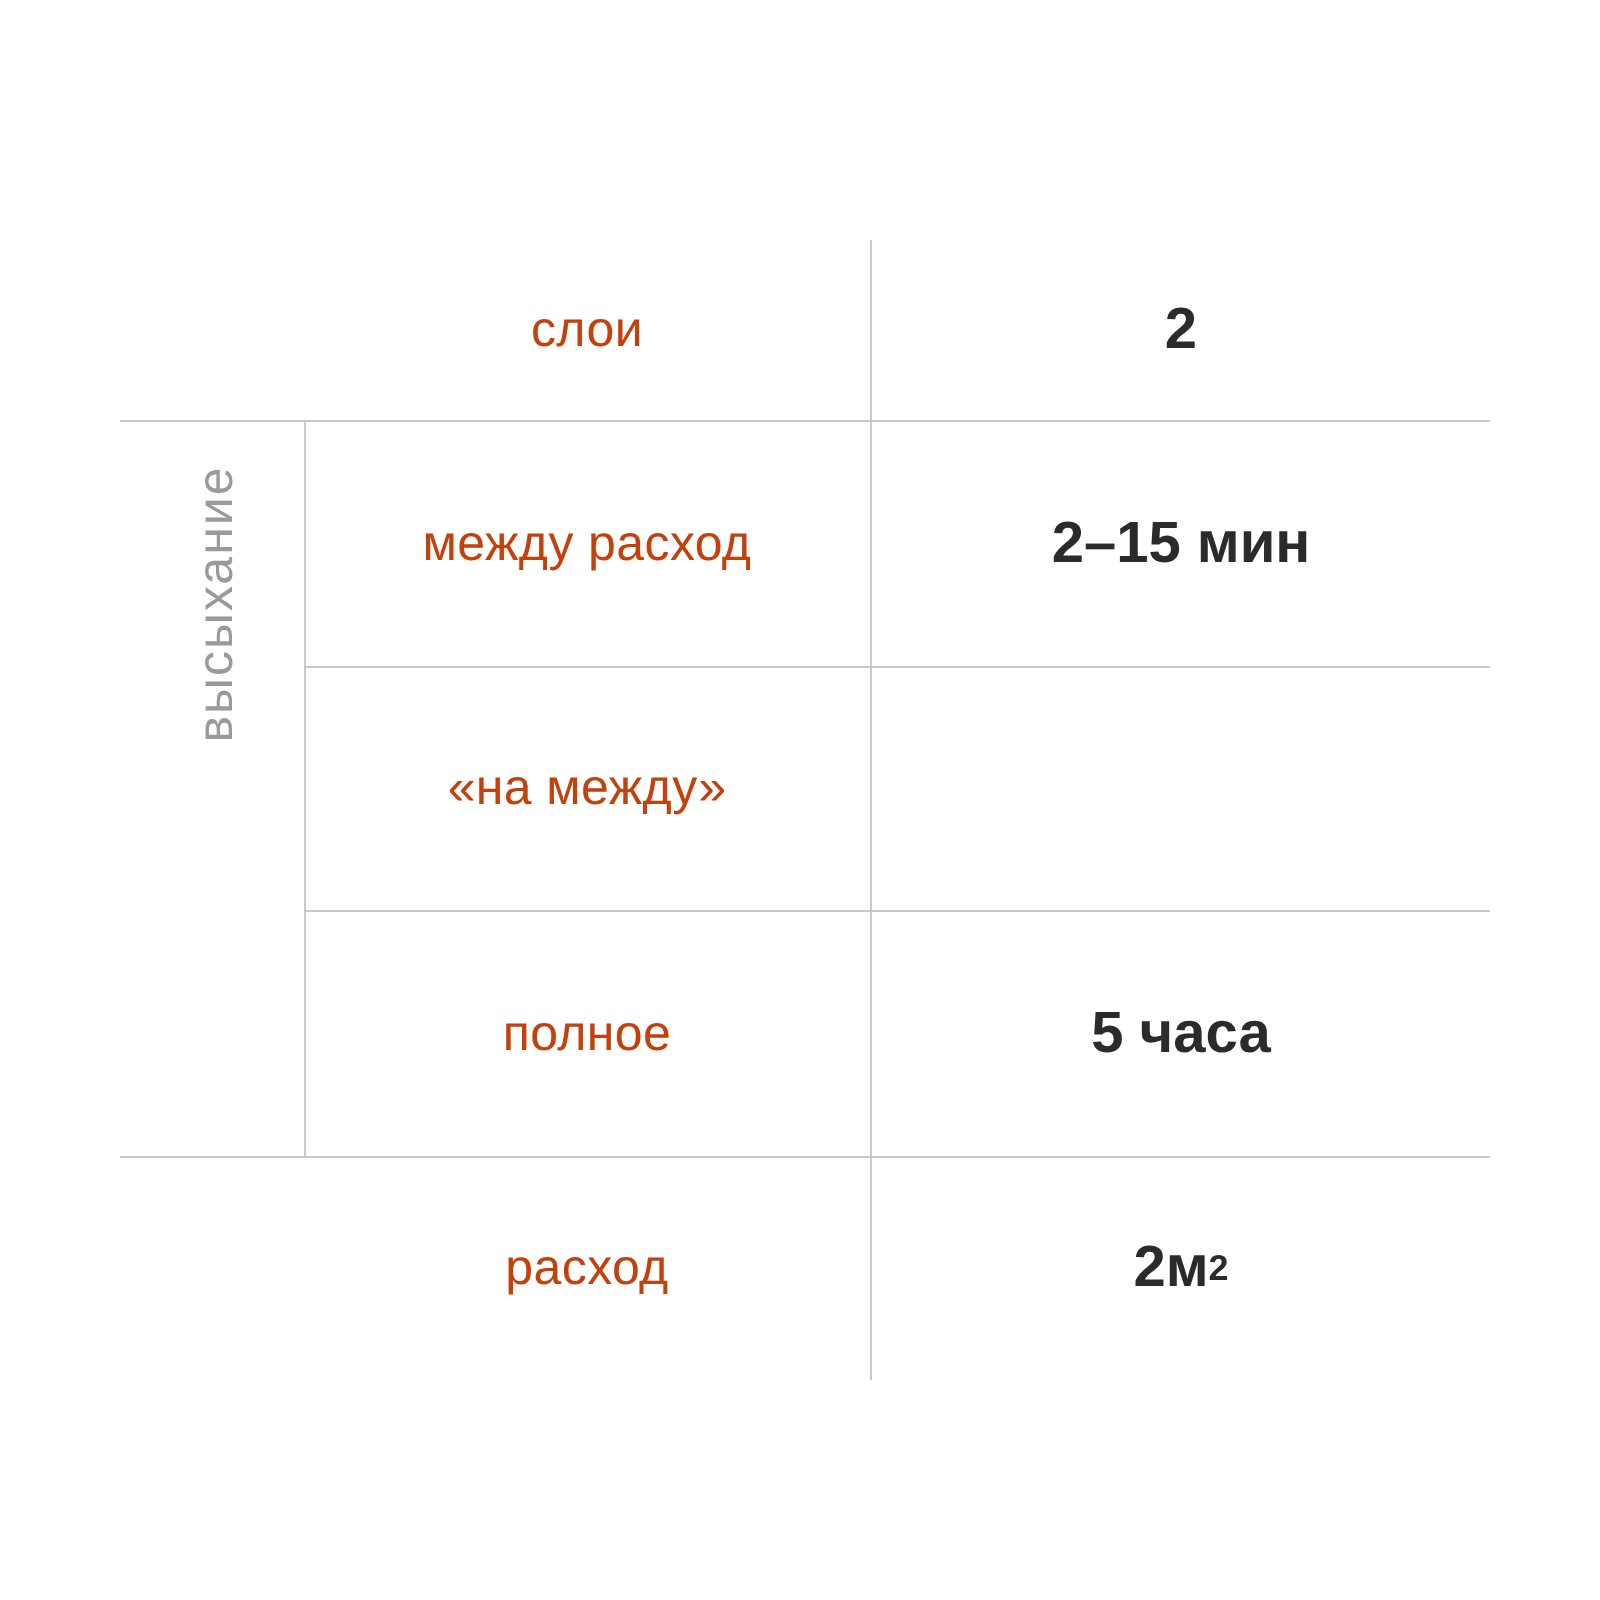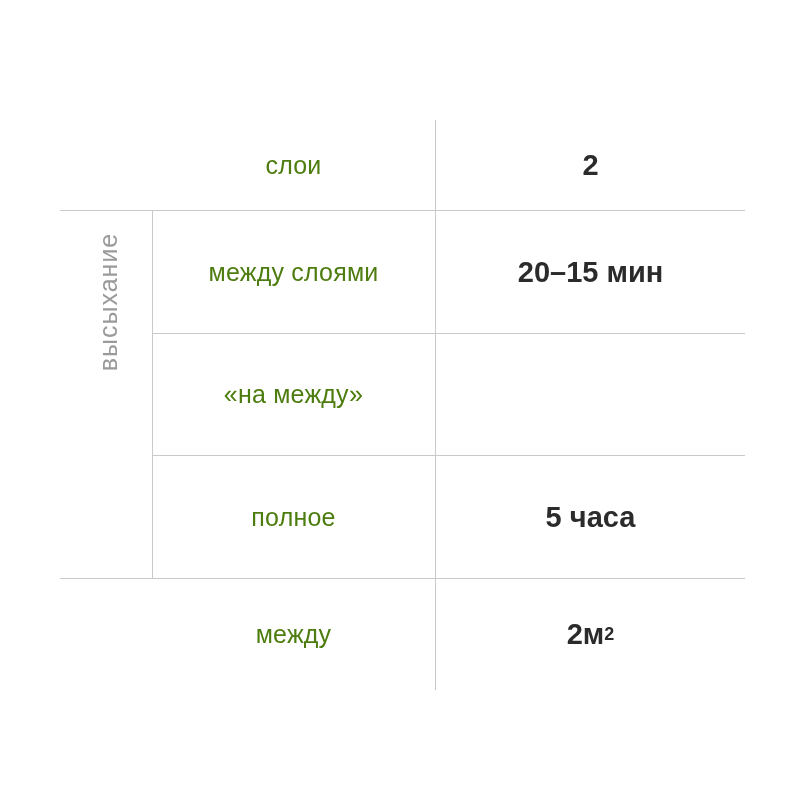--- a/index.html
+++ b/index.html
@@ -58,21 +58,21 @@
     display: flex;
     align-items: center;
     justify-content: center;
     text-align: center;
   }
   .label-cell {
     left: 92px;
     width: 283px;
     font-size: 25px;
     font-weight: 400;
-    color: #4d7c0f;
+    color: #c2410c;
     letter-spacing: 0.2px;
   }
   .value-cell {
     left: 376px;
     width: 309px;
     font-size: 29px;
     font-weight: 700;
     color: #2b2b2b;
   }
   .r0 { top: 8px;   height: 90px; }
@@ -116,28 +116,28 @@
     <div class="hr hr-3"></div>
     <div class="hr hr-4"></div>
     <div class="vr vr-main"></div>
     <div class="vr vr-group"></div>
 
     <div class="group-label">высыхание</div>
 
     <div class="cell label-cell r0">слои</div>
     <div class="cell value-cell r0">2</div>
 
-    <div class="cell label-cell r1">между слоями</div>
-    <div class="cell value-cell r1 nowrap">20–15 мин</div>
+    <div class="cell label-cell r1">между расход</div>
+    <div class="cell value-cell r1 nowrap">2–15 мин</div>
 
     <div class="cell label-cell r2">«на между»</div>
 
     <div class="cell label-cell r3">полное</div>
     <div class="cell value-cell r3 nowrap">5 часа</div>
 
-    <div class="cell label-cell r4">между</div>
+    <div class="cell label-cell r4">расход</div>
     <div class="cell value-cell r4 nowrap">
       <span>2м</span>
         <span class="sup">2</span>
     </div>
 
   </div>
 </div>
 
 </body></html>

